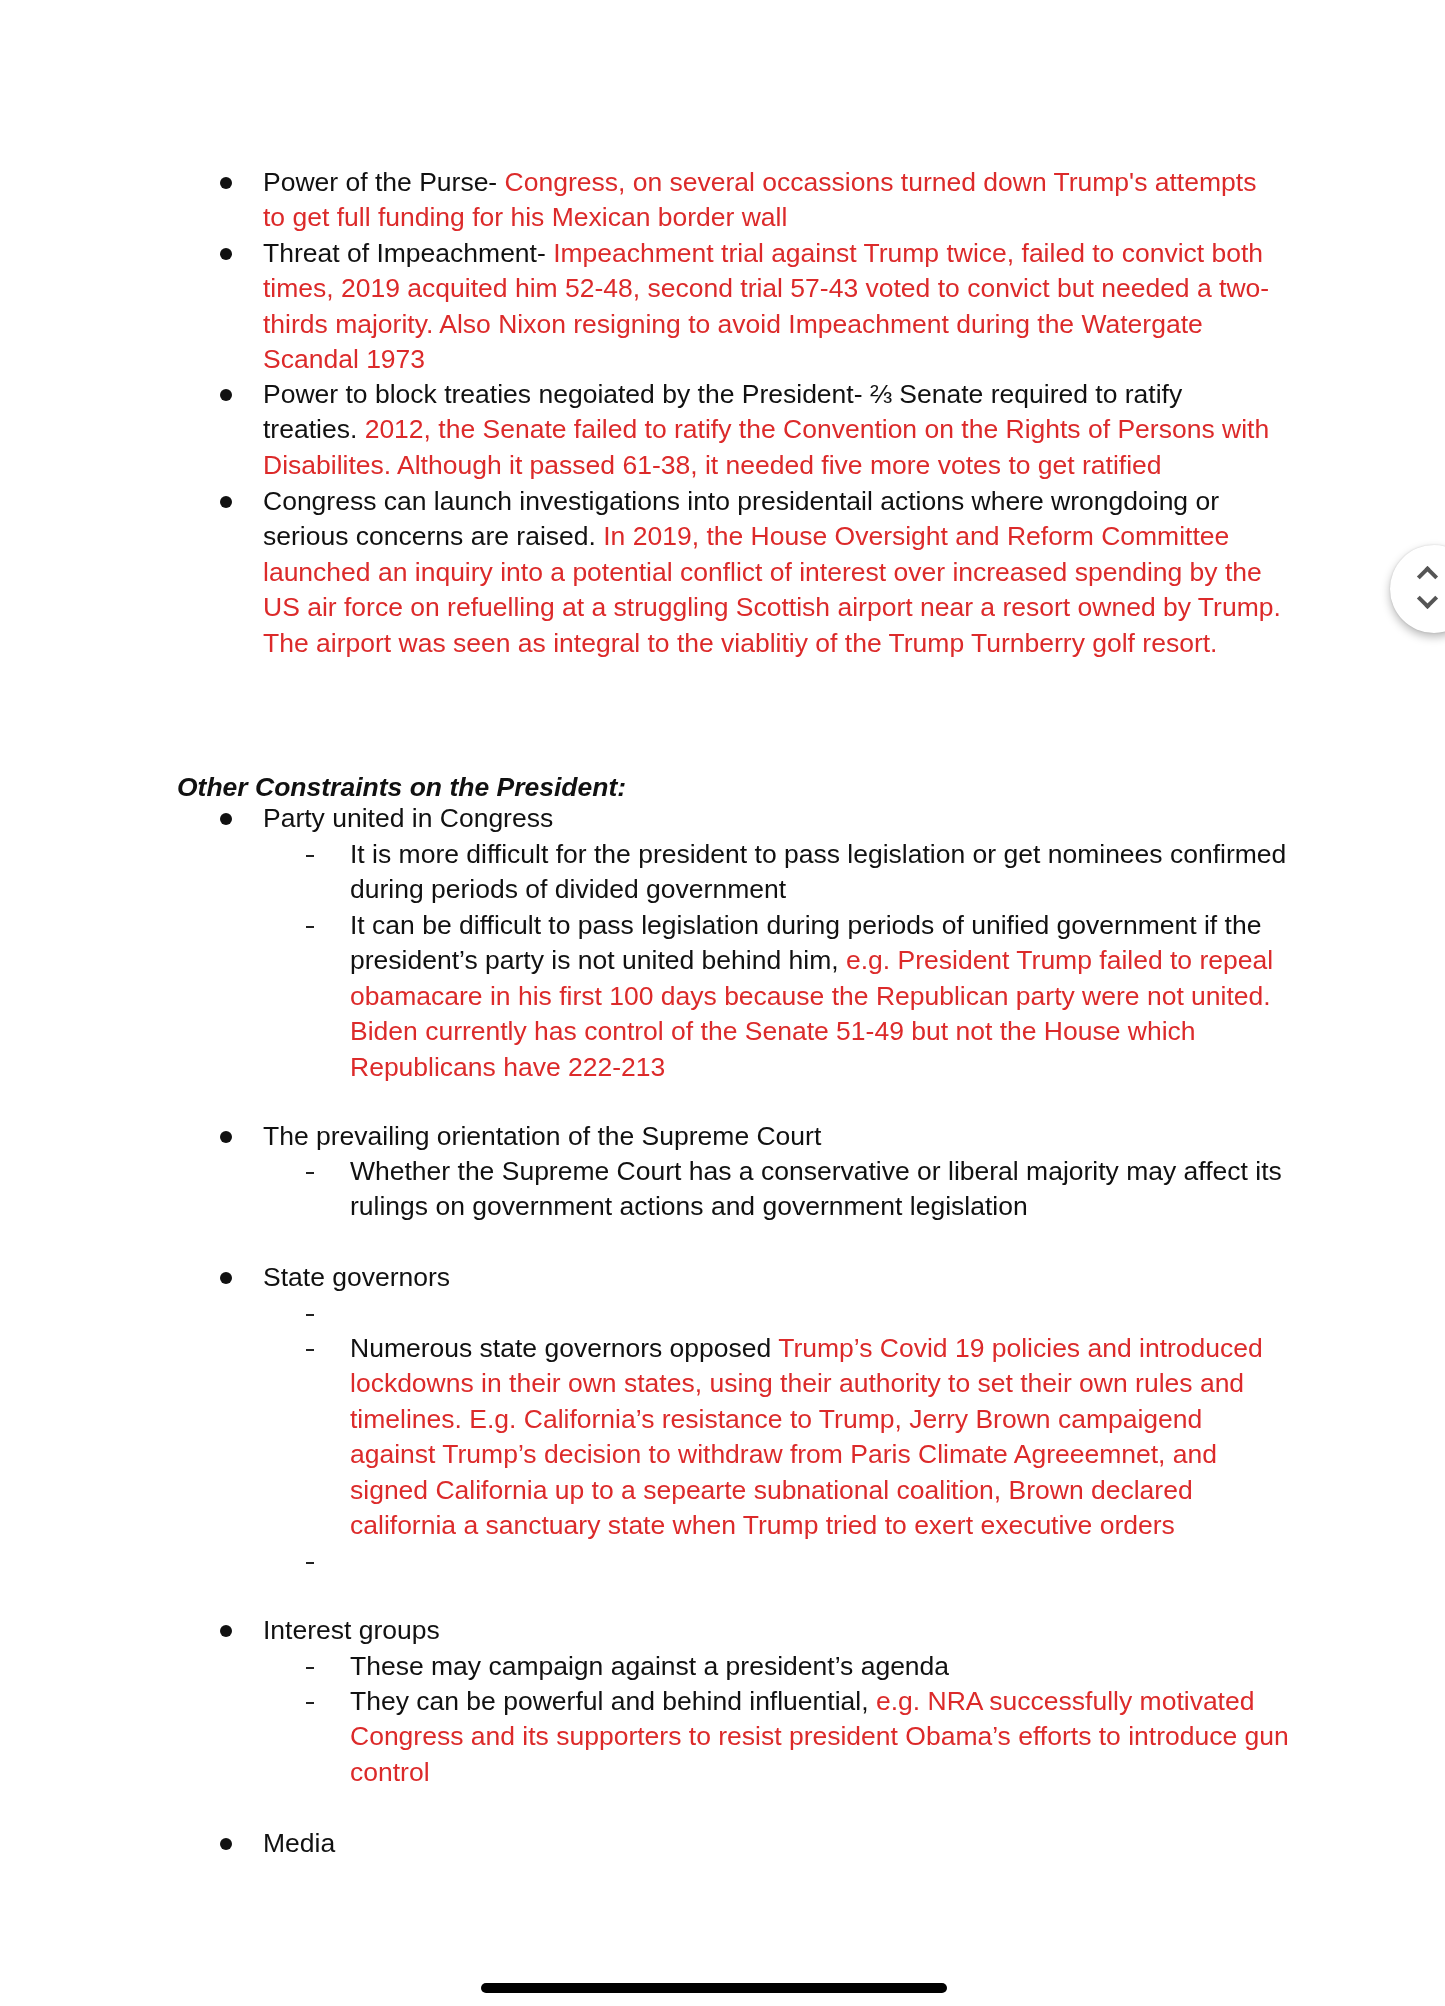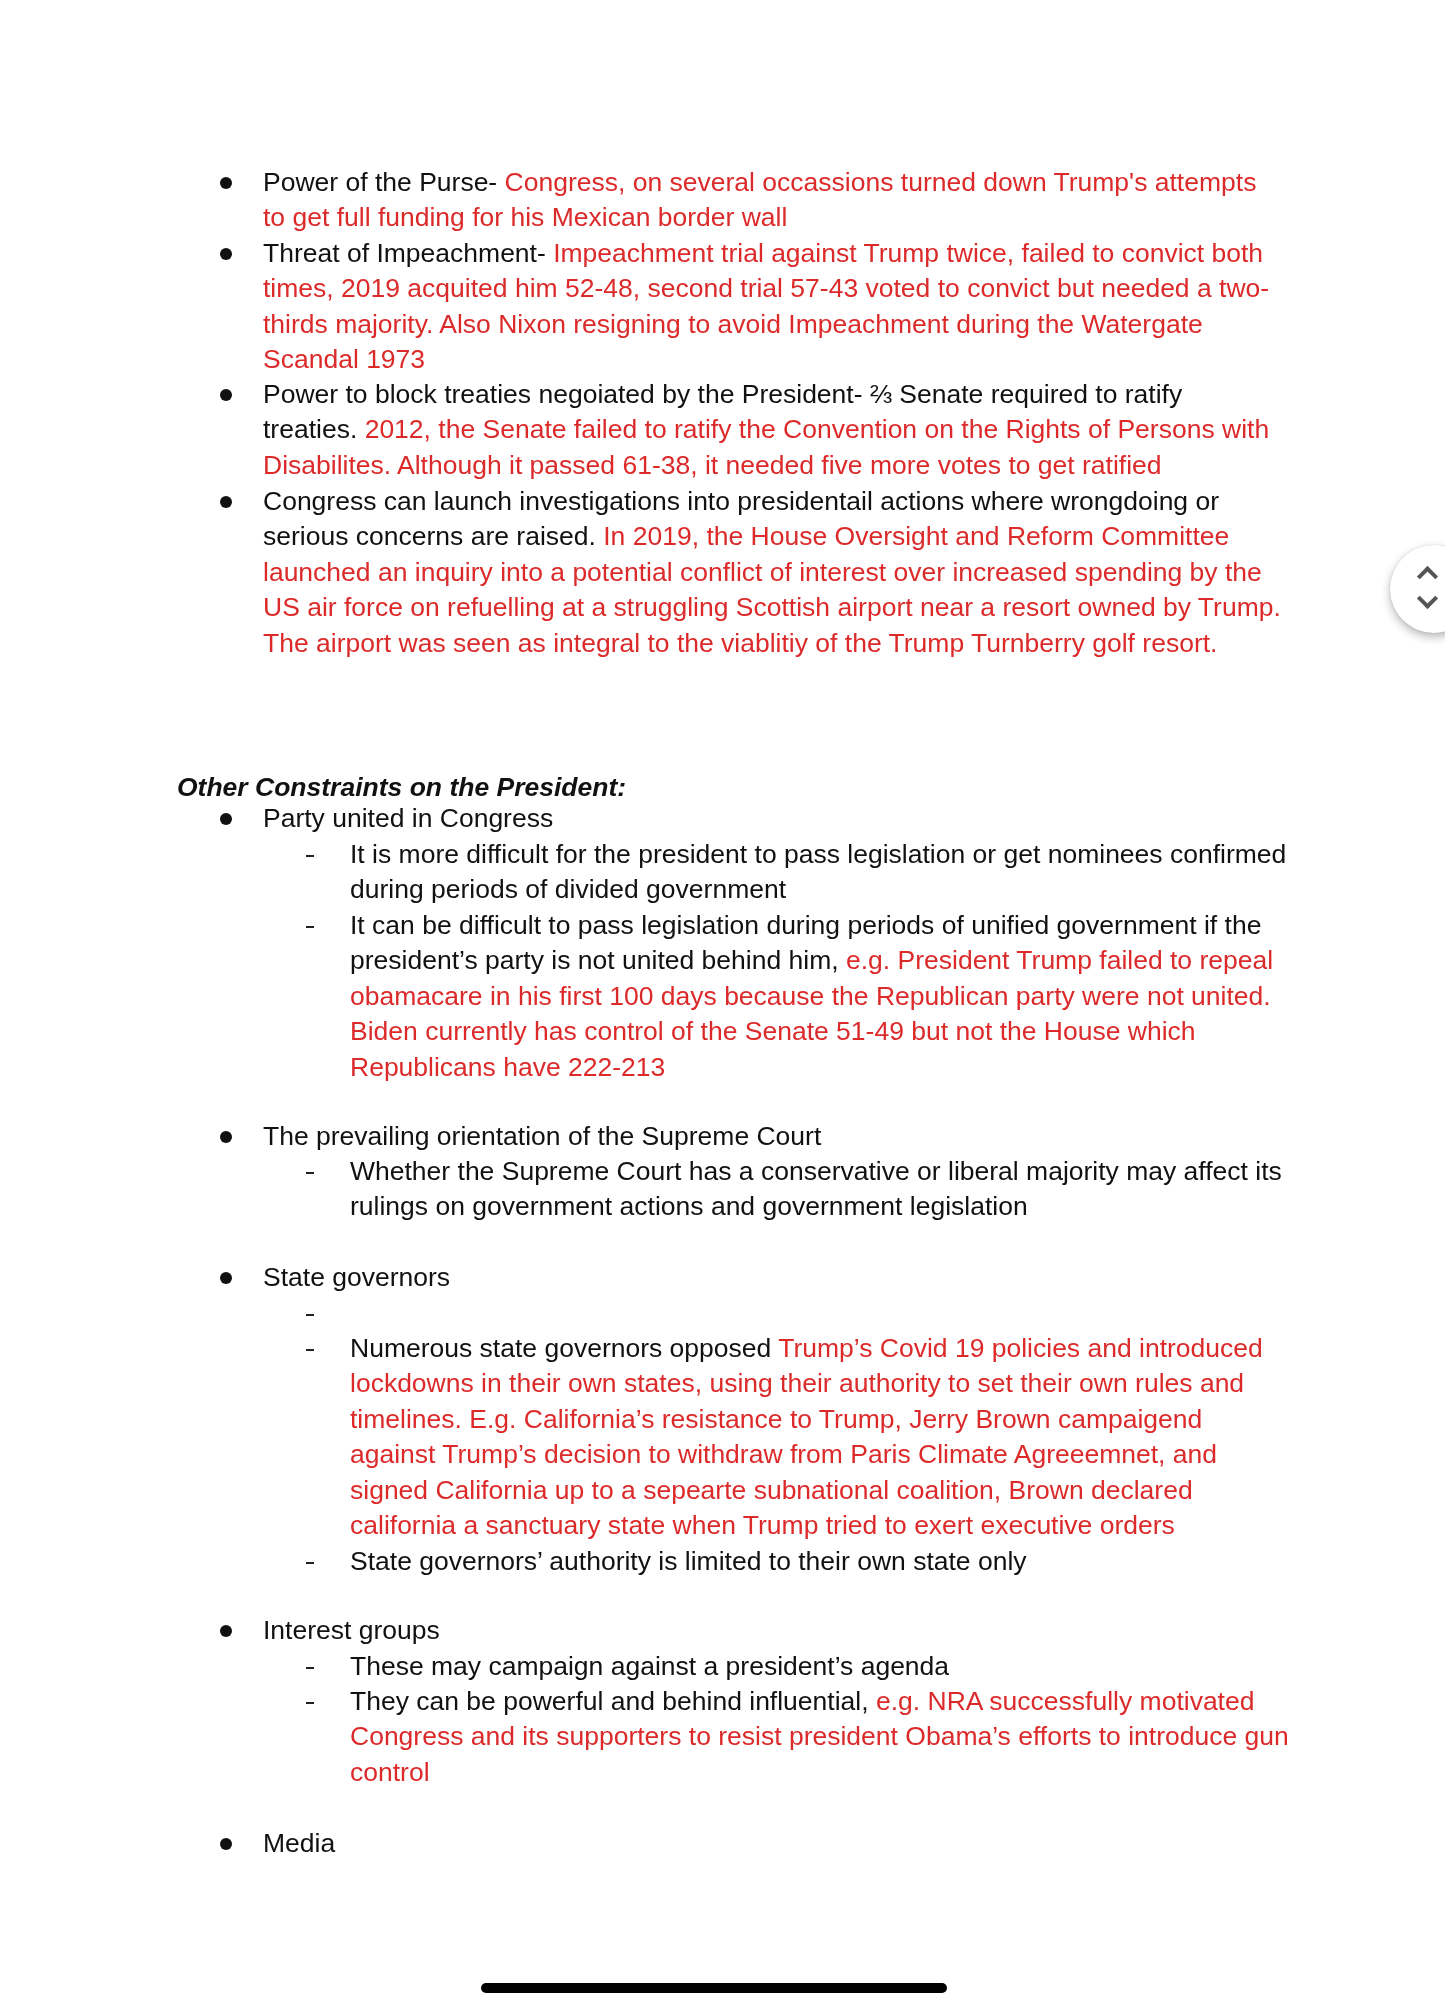--- a/index.html
+++ b/index.html
@@ -85,23 +85,20 @@
   <div class="block bullet-item" style="top:1260px">State governors</div>
 
   <div class="sub-dash" style="top:1314px"></div>
 
   <div class="sub-dash" style="top:1349px"></div>
   <div class="block sub-item" style="top:1331px">
     <span>Numerous state governors opposed </span><span class="red">Trump’s Covid 19 policies and introduced lockdowns in their own states, using their authority to set their own rules and timelines. E.g. California’s resistance to Trump, Jerry Brown campaigend against Trump’s decision to withdraw from Paris Climate Agreeemnet, and signed California up to a sepearte subnational coalition, Brown declared california a sanctuary state when Trump tried to exert executive orders</span>
   </div>
 
   <div class="sub-dash" style="top:1562px"></div>
-  <div class="block sub-item" style="top:1544px">
-    <span>State governors’ authority is limited to their own state only</span>
-  </div>
 
   <div class="bullet-dot" style="top:1625px"></div>
   <div class="block bullet-item" style="top:1613px">Interest groups</div>
 
   <div class="sub-dash" style="top:1667px"></div>
   <div class="block sub-item" style="top:1649px">
     <span>These may campaign against a president’s agenda</span>
   </div>
 
   <div class="sub-dash" style="top:1702px"></div>

